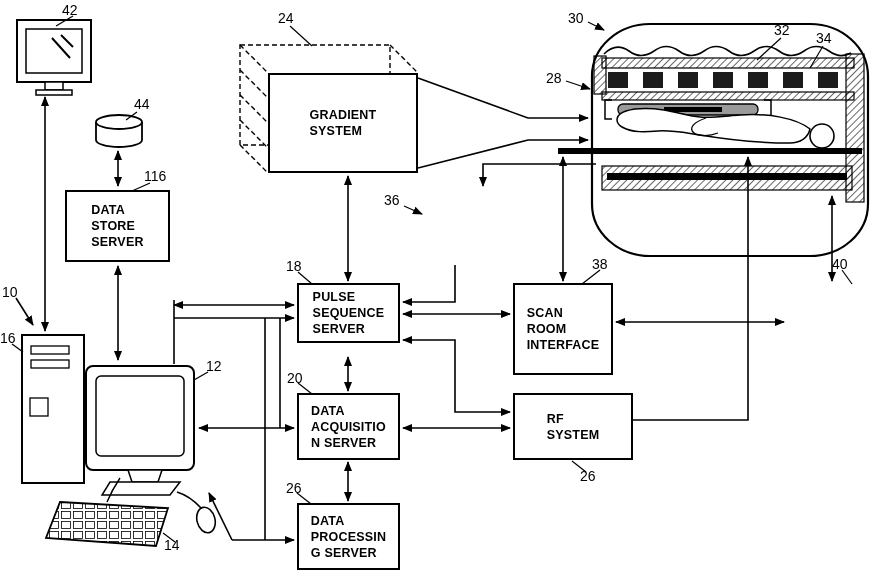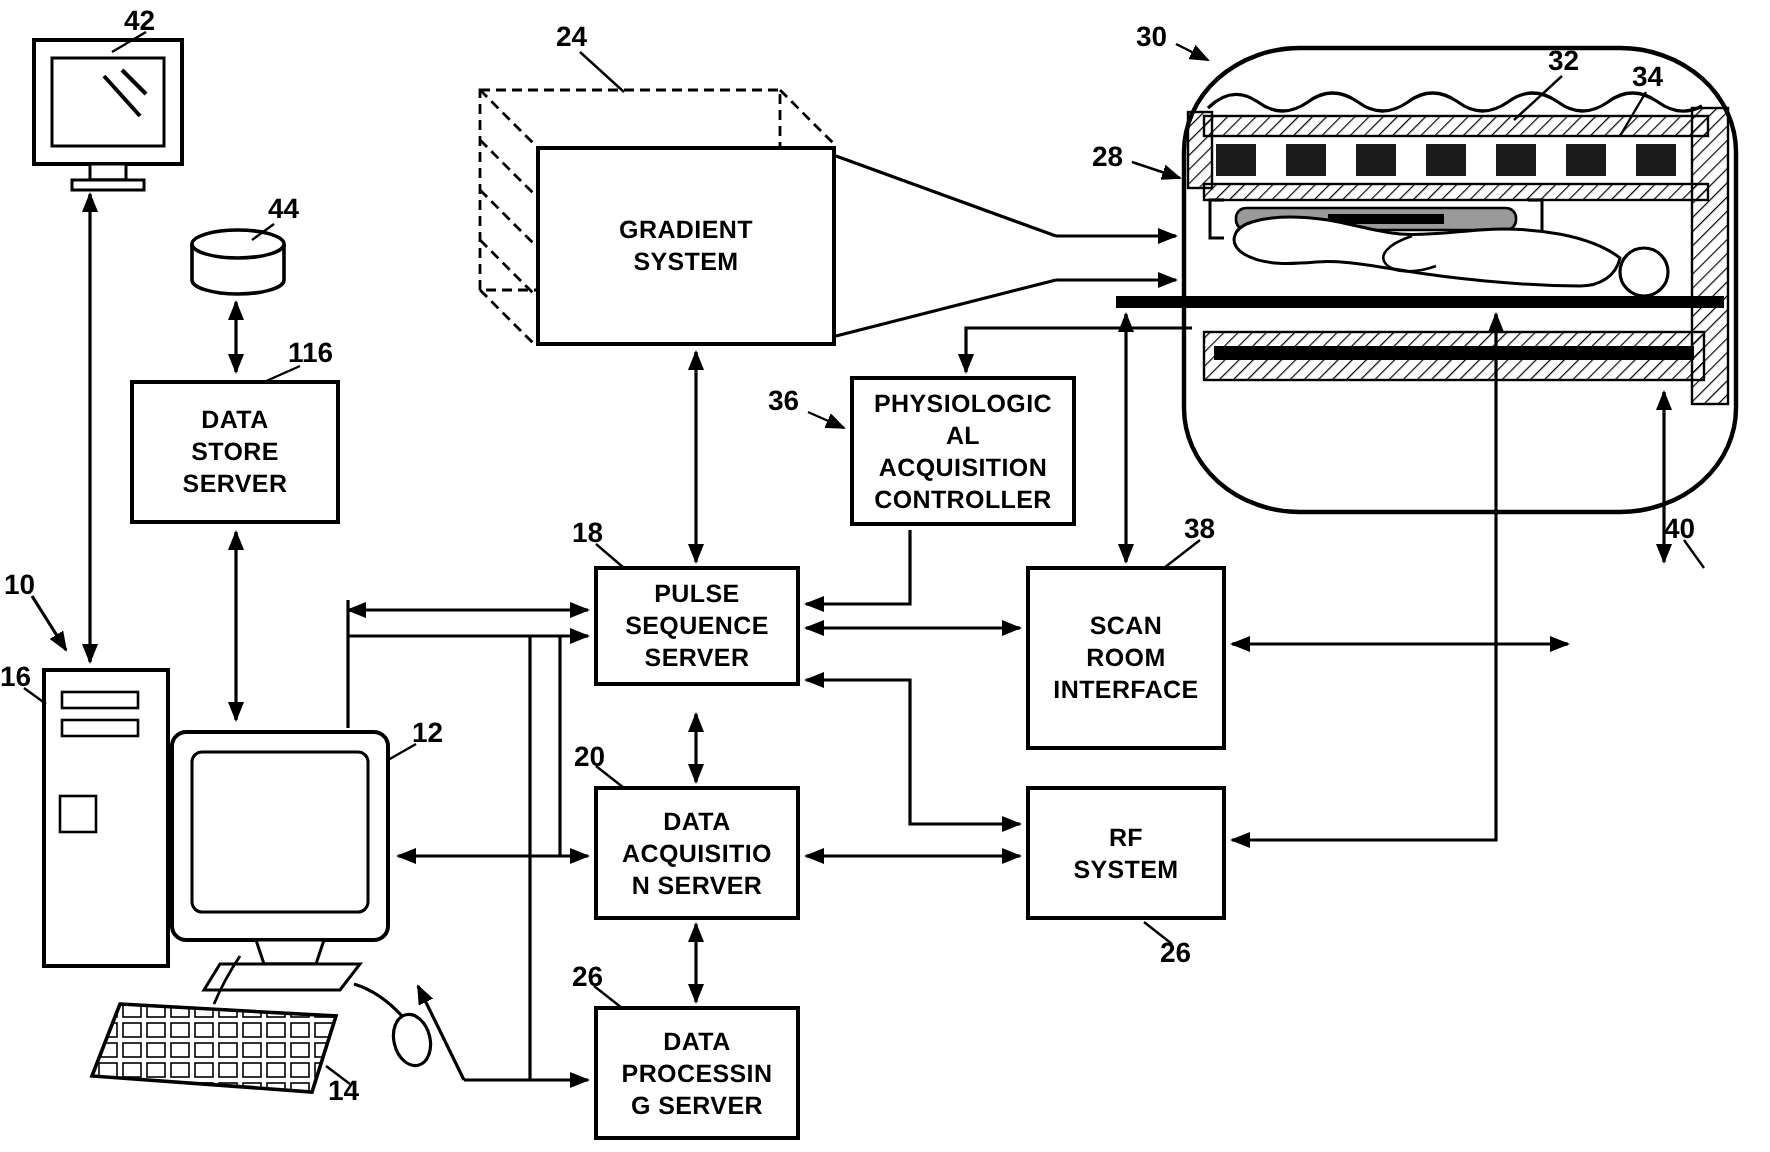--- a/index.html
+++ b/index.html
@@ -1,19 +1,19 @@
 <!DOCTYPE html>
 <html><head>
 <meta charset="utf-8">
 <style>
   html,body{margin:0;padding:0;background:#ffffff}
   .stage{position:relative;width:885px;height:576px;background:#ffffff;font-family:"Liberation Sans",sans-serif;overflow:hidden}
   .art{position:absolute;left:0;top:0;width:885px;height:576px}
-  .box{position:absolute;box-sizing:border-box;border:2px solid #000;background:#fff;display:flex;align-items:center;justify-content:center;text-align:center;font-weight:700;font-size:12.5px;line-height:1.28;white-space:pre-line;color:#000;letter-spacing:.2px}
-  .ref{position:absolute;font-weight:700;font-size:14px;color:#000}
+  .box{position:absolute;box-sizing:border-box;border:2px solid #000;background:#fff;display:flex;align-items:center;justify-content:center;text-align:left;font-weight:700;font-size:12.5px;line-height:1.28;white-space:pre-line;color:#000;letter-spacing:.2px}
+  .ref{position:absolute;font-weight:400;font-size:14px;color:#000}
 </style>
 </head>
 <body>
 
 <div class="stage">
 
   <svg class="art" viewBox="0 0 885 576" aria-hidden="true">
     <defs>
       <marker id="ah" viewBox="0 0 10 8" refX="9" refY="4" markerWidth="10" markerHeight="8" orient="auto-start-reverse" markerUnits="userSpaceOnUse">
         <path d="M0,0 L10,4 L0,8 Z" fill="#000"></path>
@@ -158,39 +158,35 @@
     </g>
   </svg>
 
   <div class="box" style="left:65px;top:190px;width:105px;height:72px">DATA
 STORE
 SERVER</div>
 
   <div class="box" style="left:268px;top:73px;width:150px;height:100px">GRADIENT
 SYSTEM</div>
 
-  <div class="box" style="left:425px;top:188px;width:113px;height:75px">PHYSIOLOGIC
-AL
-ACQUISITION
-CONTROLLER</div>
 
   <div class="box" style="left:297px;top:283px;width:103px;height:60px">PULSE
 SEQUENCE
 SERVER</div>
 
   <div class="box" style="left:513px;top:283px;width:100px;height:92px">SCAN
 ROOM
 INTERFACE</div>
 
 
   <div class="box" style="left:297px;top:393px;width:103px;height:67px">DATA
 ACQUISITIO
 N SERVER</div>
 
-  <div class="box" style="left:513px;top:393px;width:100px;height:67px">RF
+  <div class="box" style="left:513px;top:393px;width:120px;height:67px">RF
 SYSTEM</div>
 
   <div class="box" style="left:297px;top:503px;width:103px;height:67px">DATA
 PROCESSIN
 G SERVER</div>
 
   <span class="ref" style="left:62px;top:2px">42</span>
   <span class="ref" style="left:134px;top:96px">44</span>
   <span class="ref" style="left:144px;top:168px">116</span>
   <span class="ref" style="left:2px;top:284px">10</span>

